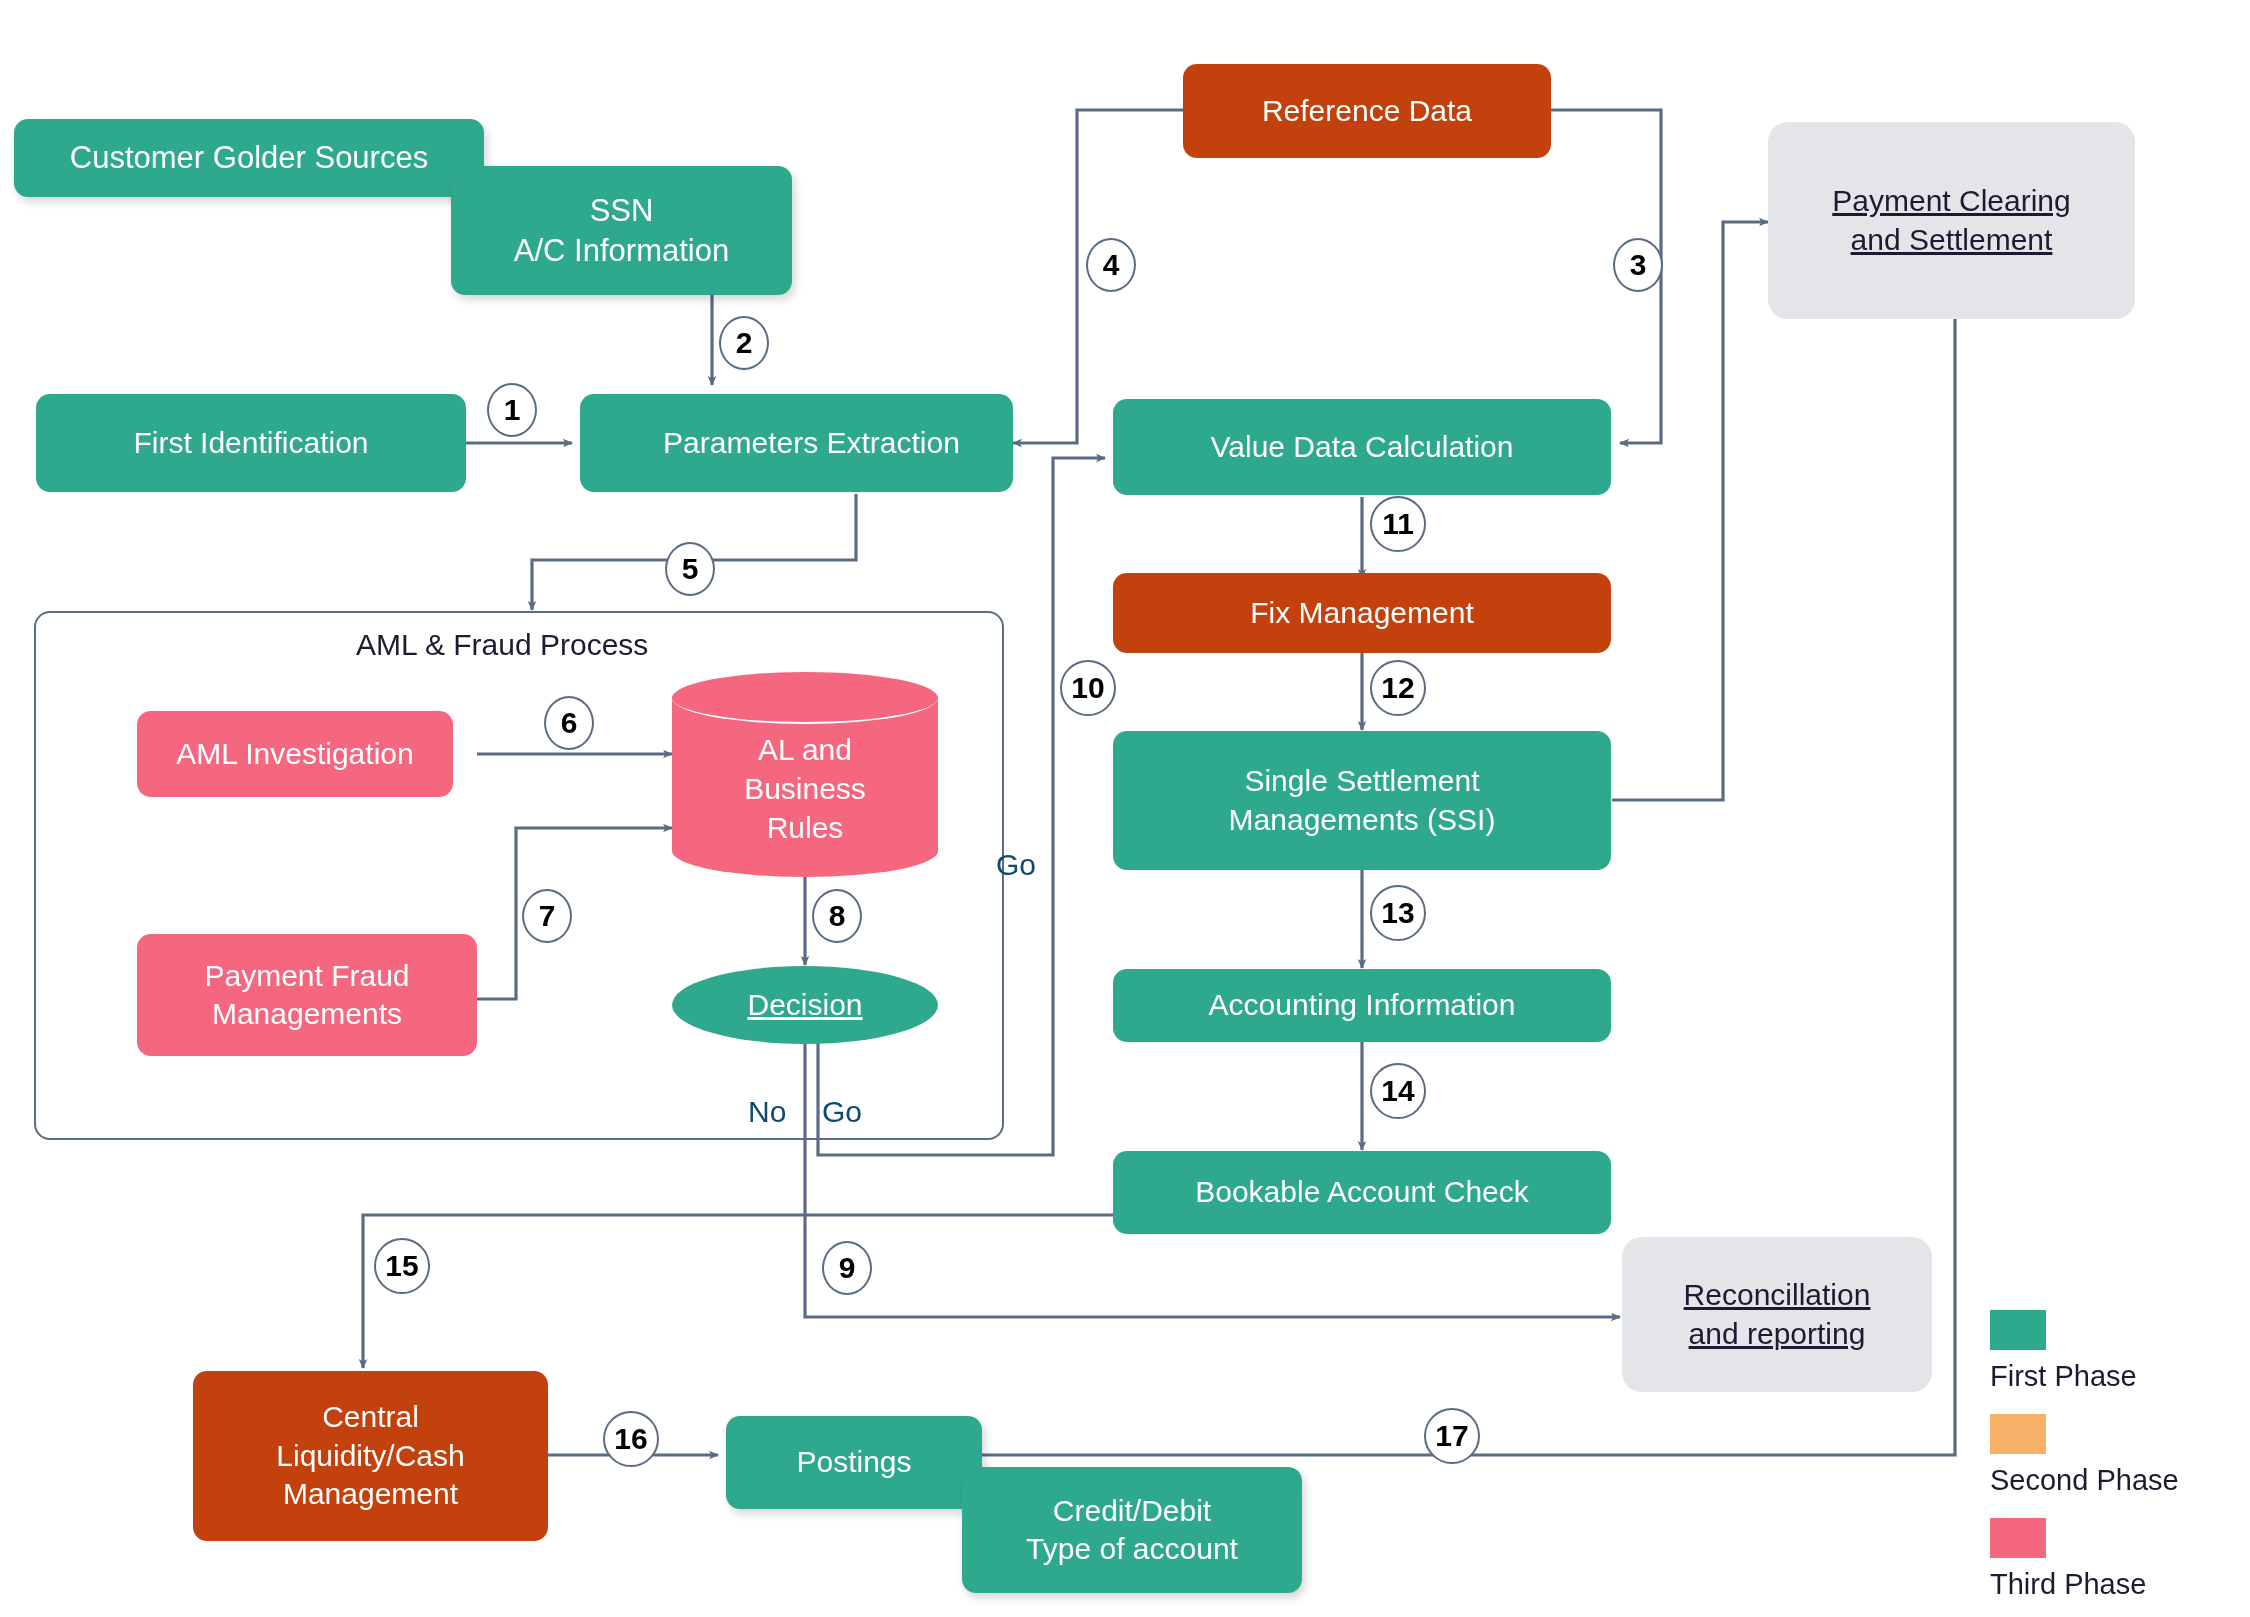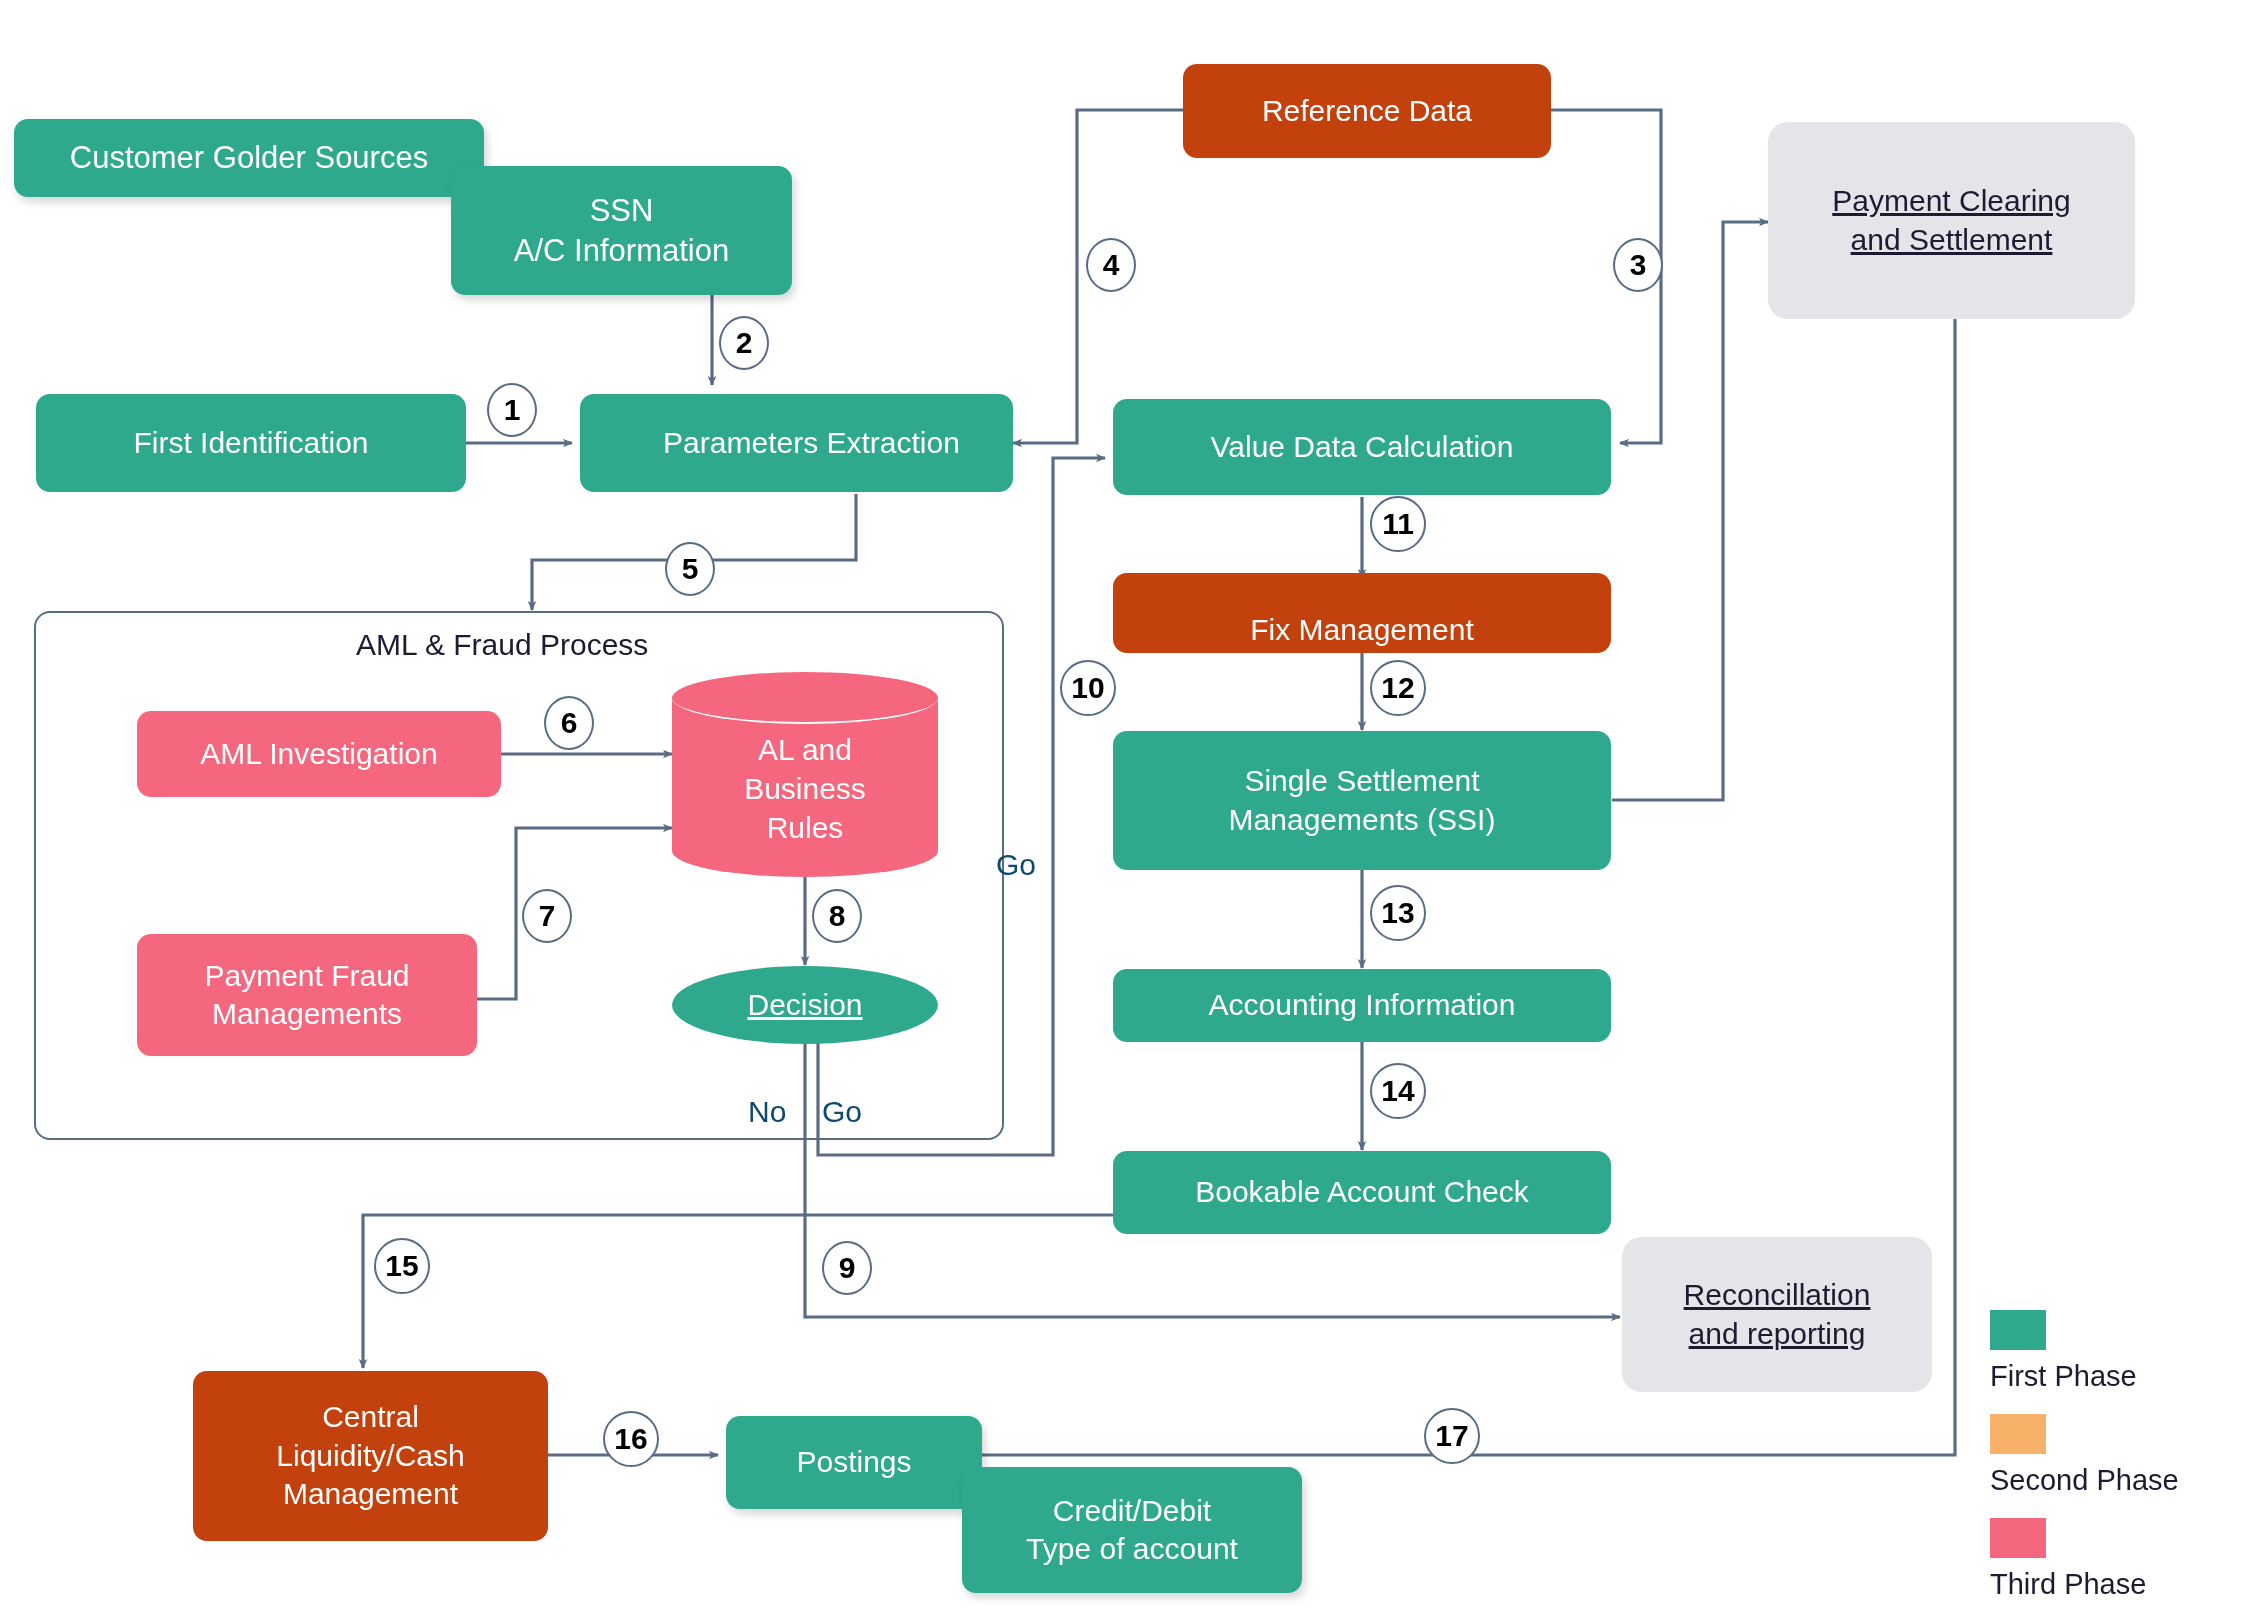--- a/index.html
+++ b/index.html
@@ -214,21 +214,21 @@
 
   <div class="node grey" style="left:1768px; top:122px; width:367px; height:197px; font-size:30px; flex-direction:column;">
     <span class="label">Payment Clearing</span>
     <span class="label">and Settlement</span>
   </div>
 
   <div class="node teal" style="left:1113px; top:399px; width:498px; height:96px; font-size:30px;">
     <span class="label">Value Data Calculation</span>
   </div>
 
-  <div class="node orange" style="left:1113px; top:573px; width:498px; height:80px; font-size:30px;align-items:flex-end;">
+  <div class="node orange" style="left:1113px; top:573px; width:498px; height:80px; font-size:30px;">
     <span class="label">Fix Management</span>
   </div>
 
   <div class="node teal" style="left:1113px; top:731px; width:498px; height:139px; font-size:30px; flex-direction:column;">
     <span class="label">Single Settlement</span>
     <span class="label">Managements (SSI)</span>
   </div>
 
   <div class="node teal" style="left:1113px; top:969px; width:498px; height:73px; font-size:30px;">
     <span class="label">Accounting Information</span>
@@ -239,21 +239,21 @@
   </div>
 
   <div class="node grey" style="left:1622px; top:1237px; width:310px; height:155px; font-size:30px; flex-direction:column;">
     <span class="label">Reconcillation</span>
     <span class="label">and reporting</span>
   </div>
 
   <div class="group-box" style="left:34px; top:611px; width:970px; height:529px;"></div>
   <div class="group-title" style="left:356px; top:628px; font-size:30px;">AML &amp; Fraud Process</div>
 
-  <div class="node pink" style="left:137px; top:711px; width:364px; height:86px; font-size:30px;">
+  <div class="node pink" style="left:137px; top:711px; width:316px; height:86px; font-size:30px;">
     <span class="label">AML Investigation</span>
   </div>
 
   <div class="node pink" style="left:137px; top:934px; width:340px; height:122px; font-size:30px; flex-direction:column;">
     <span class="label">Payment Fraud</span>
     <span class="label">Managements</span>
   </div>
 
   <div class="cylinder" style="left:672px; top:672px; width:266px; height:205px;">
     <div class="cyl-body" style="top:26px; height:153px;"></div>

